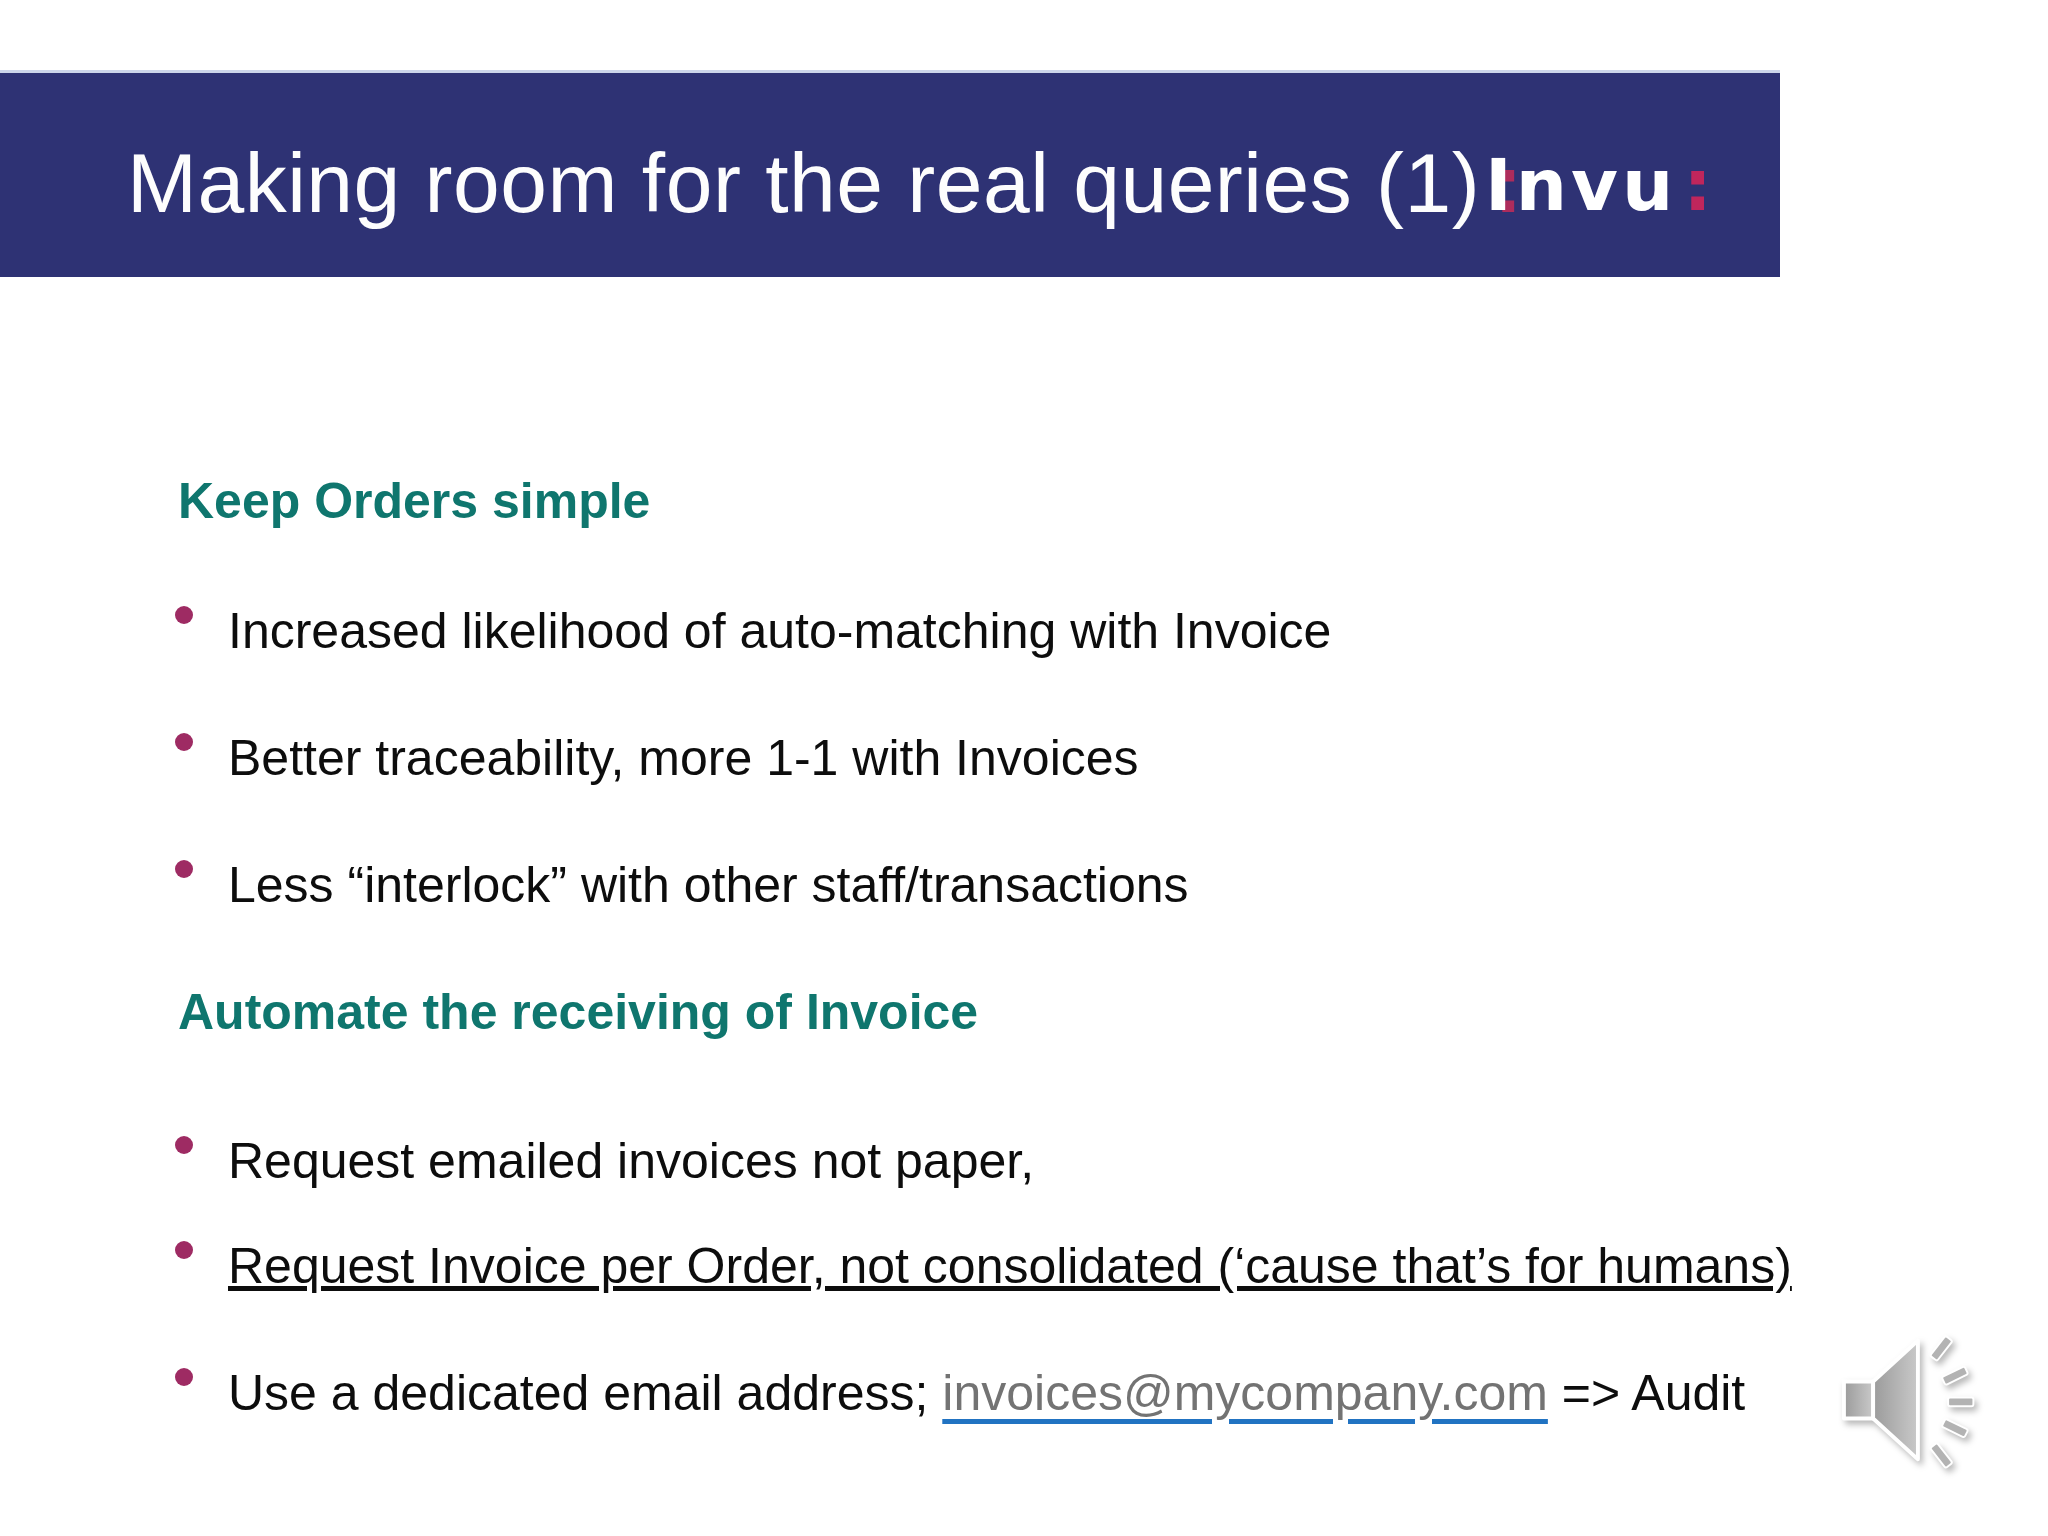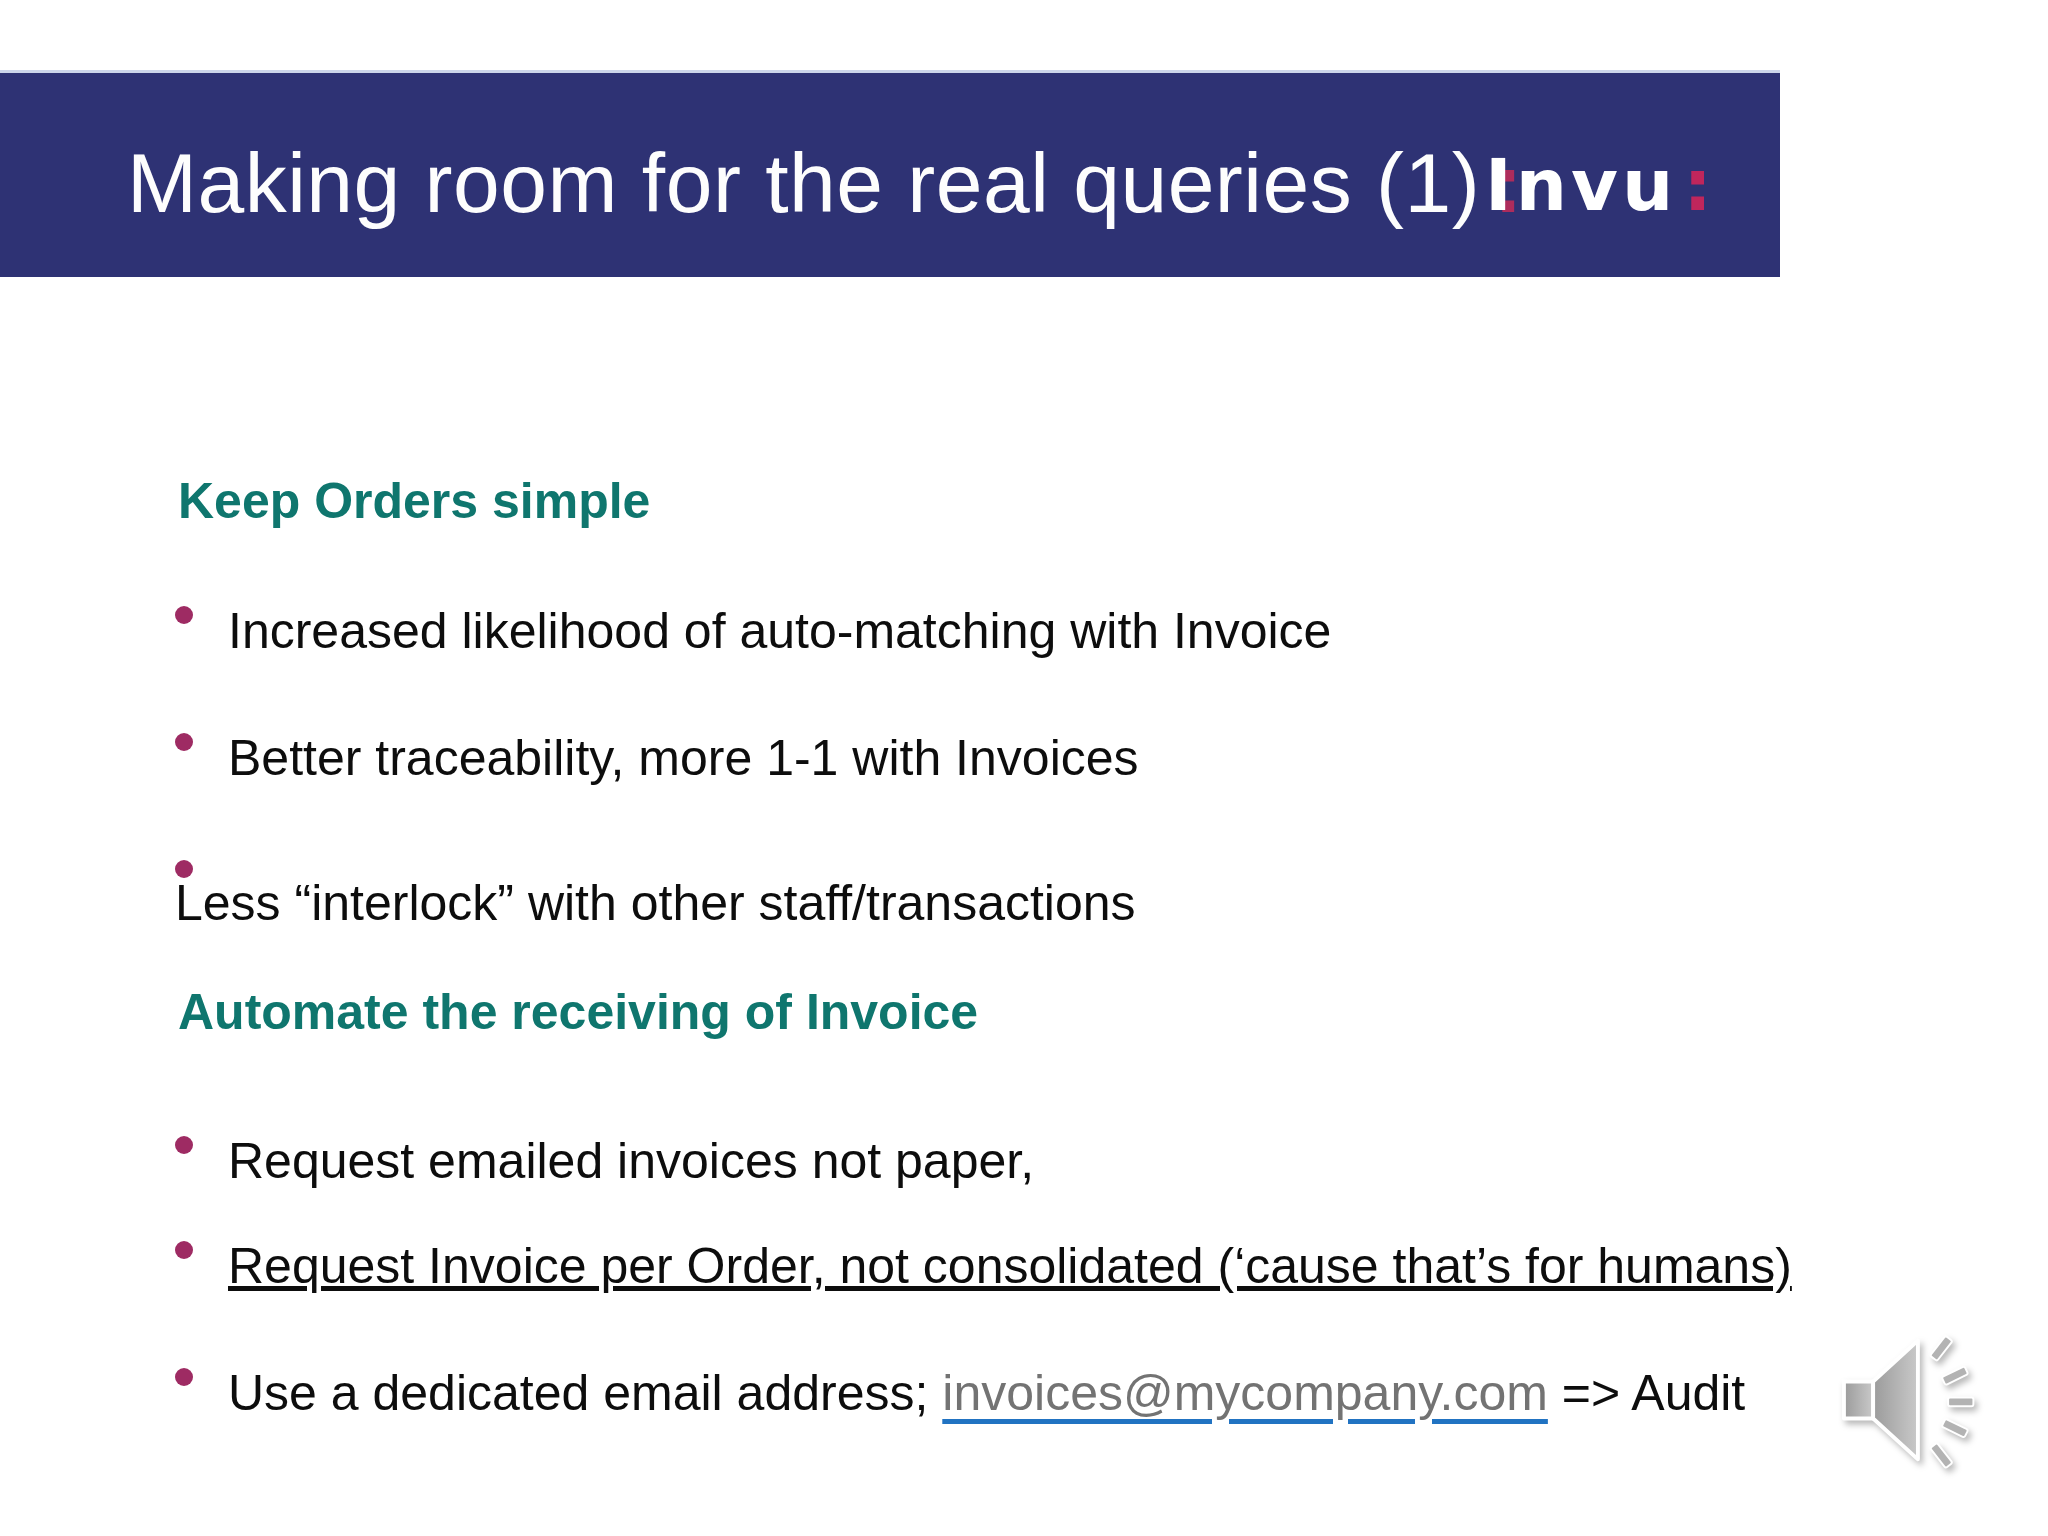--- a/index.html
+++ b/index.html
@@ -49,21 +49,21 @@
     text-decoration:underline;
     text-decoration-thickness:5px;
     text-underline-offset:9px;
     text-decoration-color:#2173c2;
   }
 
   
   .l1 { top:476px; }
   .l2 { top:606px; }
   .l3 { top:733px; }
-  .l4 { top:860px;flex-direction:column; }
+  .l4 { top:860px; }
   .l5 { top:987px; }
   .l6 { top:1114px;margin-top:22px; }
   .l7 { top:1241px;text-decoration:underline; }
   .l8 { top:1368px; }
 
   
   .audio-icon {
     position:absolute; left:1842px; top:1328px;
     width:146px; height:142px;
   }

